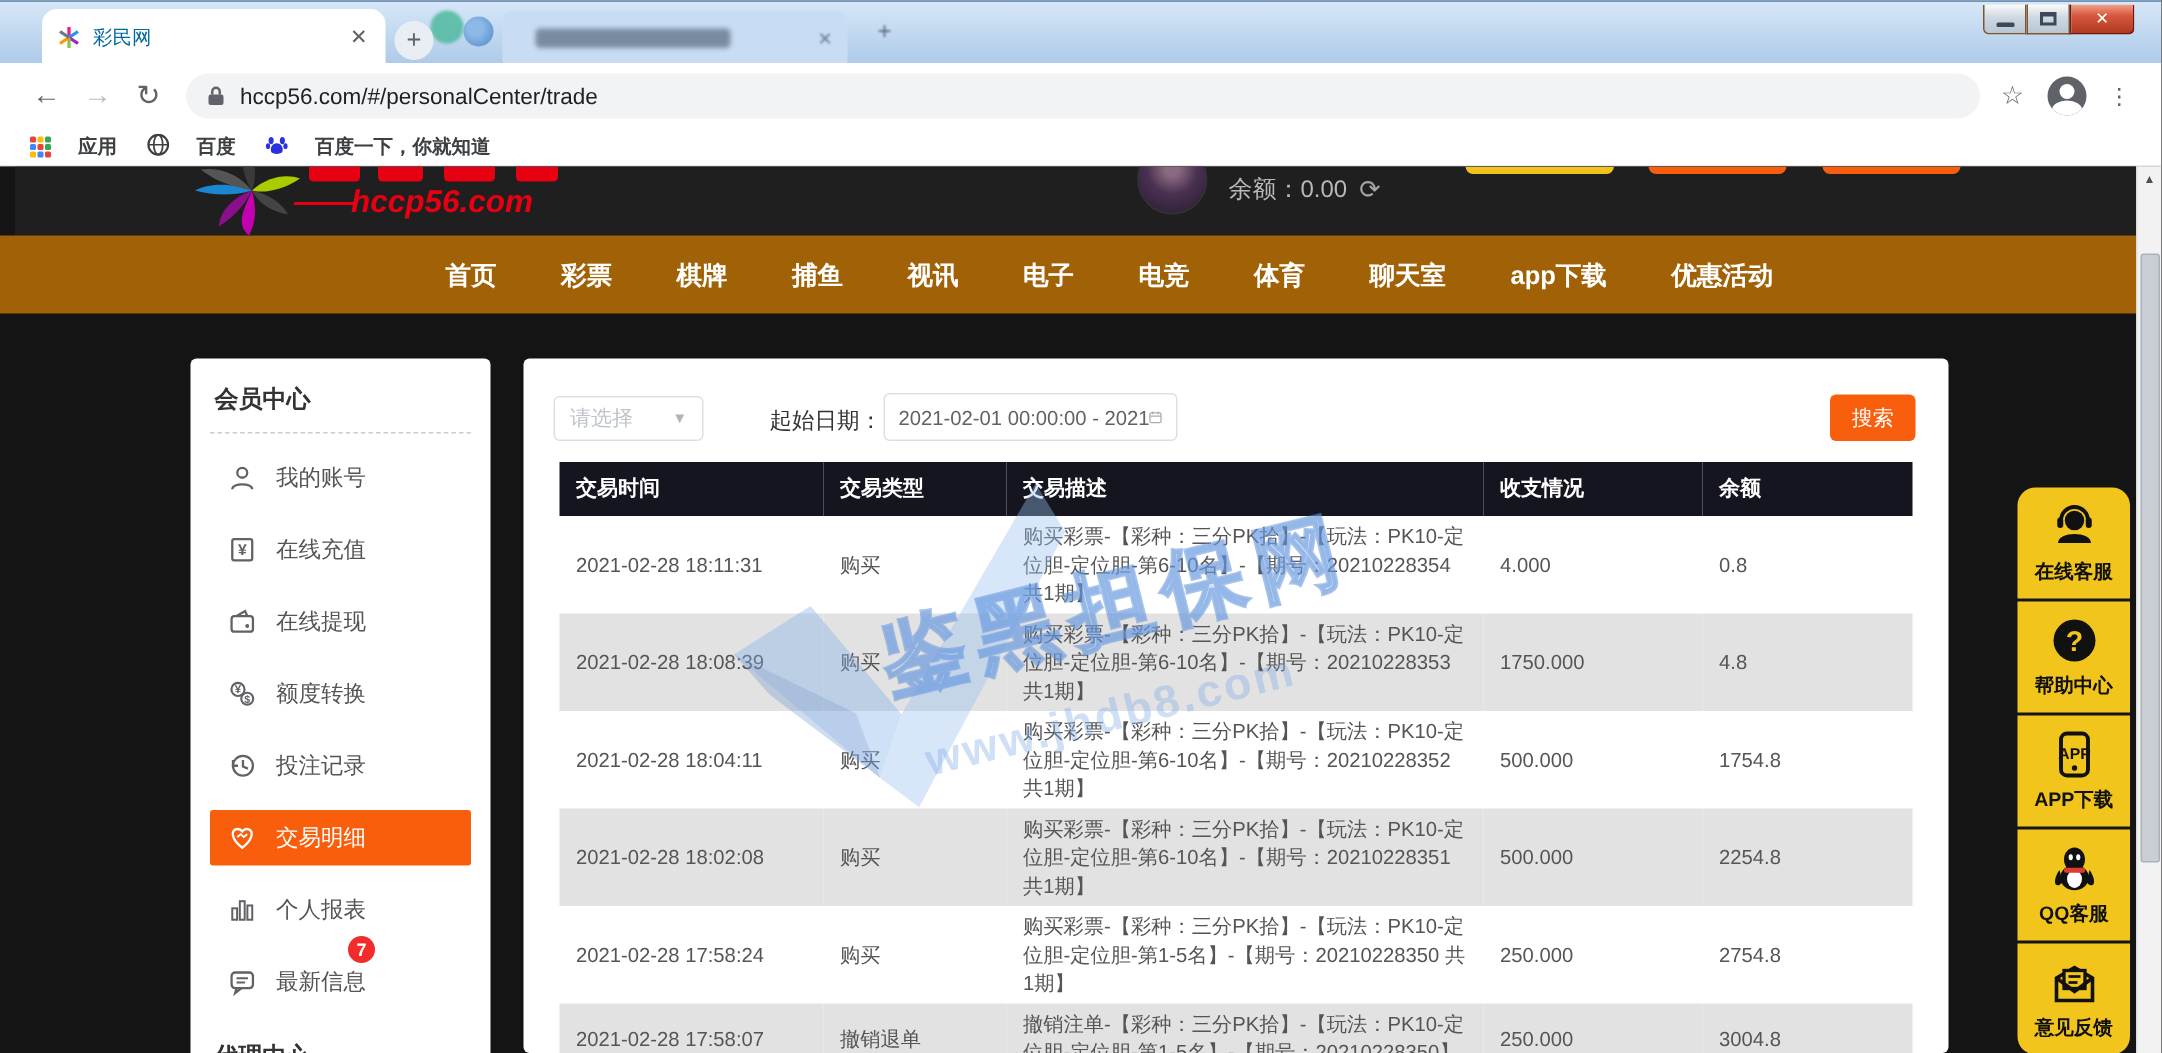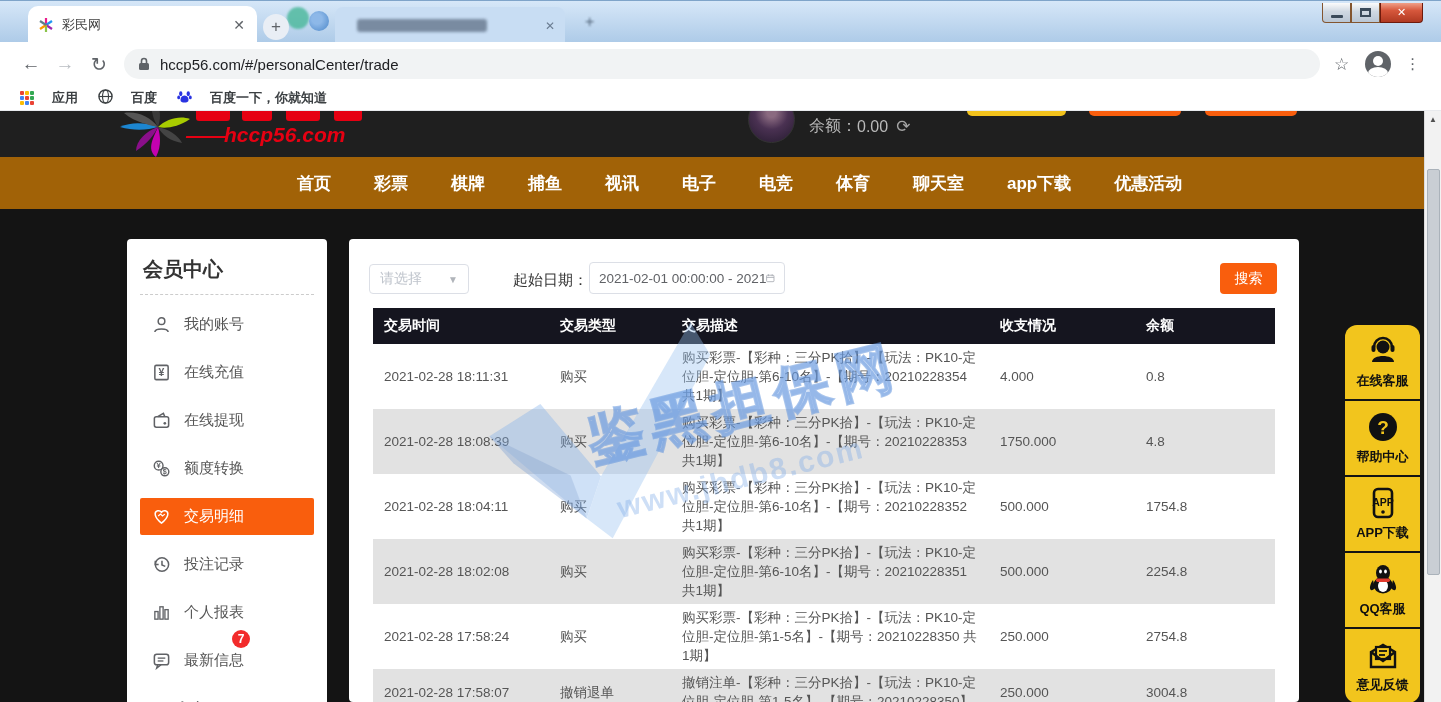--- a/index.html
+++ b/index.html
@@ -23,21 +23,21 @@
     background:linear-gradient(#fbfbfb,#cfd8e2 45%,#b9c6d4); display:flex; align-items:center; justify-content:center;
     font-size:11px; color:#333; }
   .win-btn.min { border-radius:0 0 0 4px; }
   .win-btn.close { width:43px; background:linear-gradient(#f0a088,#d6573c 40%,#b03a22); color:#fff; border-radius:0 0 4px 0; border-color:#6e1a0c; font-weight:bold; }
   .win-glyph { display:block; }
   .min-glyph { width:12px; height:3px; background:#3a4a5a; border-radius:1px; margin-top:8px; }
   .max-glyph { width:11px; height:9px; border:2px solid #3a4a5a; border-top-width:3px; background:transparent; }
 
   .tab-active { position:absolute; left:28px; top:5px; width:229px; height:37px; background:#fff; border-radius:10px 10px 0 0;
     display:flex; align-items:center; padding:0 10px; }
-  .tab-title { font-size:13px; color:#404040; flex:1; margin-left:8px; white-space:nowrap; overflow:hidden; }
+  .tab-title { font-size:13px; color:#0369a1; flex:1; margin-left:8px; white-space:nowrap; overflow:hidden; }
   .tab-close { font-size:14px; color:#5f6368; padding:0 2px; }
   .newtab-btn { position:absolute; left:263px; top:13px; width:26px; height:26px; border-radius:50%; background:#e9eef5;
     display:flex; align-items:center; justify-content:center; font-size:17px; color:#5f6368; }
 
   .toolbar { position:absolute; left:0; top:42px; width:1441px; height:44px; background:#fff; display:flex; align-items:center; }
   .nav-ico { font-size:19px; color:#5f6368; width:34px; text-align:center; }
   .nav-ico.dis { color:#b8bcc1; }
   .omnibox { margin-left:8px; width:1196px; height:30px; background:#f1f3f4; border-radius:15px; display:flex; align-items:center; padding:0 14px; }
   .omni-url { font-size:15px; color:#202124; margin-left:10px; }
   .star-ico { font-size:17px; color:#5f6368; margin-left:14px; }
@@ -48,37 +48,37 @@
 
   .bookmarks { position:absolute; left:0; top:86px; width:1441px; height:25px; background:#fff; display:flex; align-items:center; border-bottom:1px solid #e8eaed; }
   .bm-item { display:flex; align-items:center; margin-left:20px; font-size:13px; color:#3c4043; }
   .bm-item .bm-label { margin-left:18px;font-weight:bold; }
   .apps-grid { display:grid; grid-template-columns:repeat(3,4px); grid-gap:1px; }
   .apps-grid i { width:4px; height:4px; border-radius:1px; display:block; }
 
   
   .page { position:absolute; left:0; top:111px; width:1424px; height:591px; background:#141414; overflow:hidden; }
 
-  .banner { position:absolute; left:0; top:0; width:1424px; height:46px; background:#1f1f1f; overflow:hidden; }
+  .banner { position:absolute; left:10px; top:0; width:1424px; height:46px; background:#1f1f1f; overflow:hidden; }
   .logo-burst { position:absolute; left:112px; top:-10px; }
   .logo-cut { position:absolute; top:0; height:10px; background:#e60012; border-radius:0 0 3px 3px; }
   .logo-domain { position:absolute; left:186px; top:12px; color:#e60012; font-size:21px; font-weight:bold; font-style:italic; white-space:nowrap; }
   .logo-dash { letter-spacing:-2px; }
   .hdr-avatar { position:absolute; left:748px; top:-15px; width:47px; height:47px; border-radius:50%;
     background:radial-gradient(circle at 50% 35%, #8a6a80 12%, #4a3152 45%, #241a2e); border:1px solid #333; }
   .balance { position:absolute; left:809px; top:5px; color:#b9b9b9; font-size:16px; display:flex; align-items:center; }
   .refresh-ico { margin-left:8px; font-size:17px; color:#a5a5a5; }
   .cut-btn { position:absolute; top:0; height:5px; border-radius:0 0 10px 10px; }
 
   .mainnav { position:absolute; left:0; top:46px; width:1424px; height:52px; background:#a16207; display:flex; align-items:center; }
   .mainnav .nav-item { color:#fff; font-size:17px; font-weight:bold; margin-right:43px; white-space:nowrap; }
   .mainnav .nav-item:first-child { margin-left:297px; }
 
   .sidebar-card { position:absolute; left:127px; top:128px; width:200px; height:463px; background:#fff; border-radius:4px 4px 0 0; }
-  .sb-title { font-size:20px; font-weight:bold; color:#333; padding:17px 16px 0 16px; }
+  .sb-title { font-size:16px; font-weight:bold; color:#333; padding:17px 16px 0 16px; }
   .sb-divider { border-top:1px dashed #ccc; margin:11px 13px 0 13px; }
   .sb-item { position:relative; display:flex; align-items:center; height:37px; margin:11px 13px 0 13px; padding-left:12px; color:#555; font-size:15px; border-radius:2px; }
   .sb-item svg { margin-right:13px; flex:0 0 auto; }
   .sb-item.active { background:#f95e0d; color:#fff; }
   .sb-badge { position:absolute; left:92px; top:-12px; min-width:18px; height:18px; border-radius:9px; background:#f22b2b; color:#fff;
     font-size:12px; font-weight:bold; display:flex; align-items:center; justify-content:center; padding:0 4px; }
   .sb-footer { font-size:16px; font-weight:bold; color:#333; padding:21px 0 0 16px; }
 
   .main-card { position:absolute; left:349px; top:128px; width:950px; height:463px; background:#fff; border-radius:4px; overflow:hidden; }
   .filter-row { position:relative; height:64px; }
@@ -290,38 +290,38 @@
             <span style="display:flex">
               <svg width="19" height="19" viewBox="0 0 20 20">
                 <circle cx="7" cy="7" r="4.6" fill="none" stroke="#606266" stroke-width="1.5"></circle>
                 <text x="7" y="9.8" font-size="8" font-weight="bold" fill="#606266" text-anchor="middle">¥</text>
                 <circle cx="13.5" cy="13.5" r="4.2" fill="none" stroke="#606266" stroke-width="1.5"></circle>
                 <text x="13.5" y="16.2" font-size="7.5" font-weight="bold" fill="#606266" text-anchor="middle">$</text>
               </svg>
             </span>
             <span>额度转换</span>
           </div>
-          <div class="sb-item active">
-            <span style="display:flex">
-              <svg width="19" height="19" viewBox="0 0 20 20">
-                <path d="M10 17 C2 11 2 5 6 4 C8.4 3.4 10 5.5 10 5.5 C10 5.5 11.6 3.4 14 4 C18 5 18 11 10 17Z" fill="none" stroke="#fff" stroke-width="1.6"></path>
-                <path d="M6.5 9.5 L9 7.5 L11 9.5 L13.5 7.5" fill="none" stroke="#fff" stroke-width="1.3"></path>
-              </svg>
-            </span>
-            <span>交易明细</span>
-          </div>
           <div class="sb-item">
             <span style="display:flex">
               <svg width="19" height="19" viewBox="0 0 20 20">
                 <circle cx="10.5" cy="10" r="7" fill="none" stroke="#606266" stroke-width="1.6"></circle>
                 <path d="M3.5 6 L3.5 10 L7 10" fill="none" stroke="#606266" stroke-width="1.6"></path>
                 <path d="M10.5 6 L10.5 10.5 L14 12" fill="none" stroke="#606266" stroke-width="1.6"></path>
               </svg>
             </span>
             <span>投注记录</span>
+          </div>
+          <div class="sb-item active">
+            <span style="display:flex">
+              <svg width="19" height="19" viewBox="0 0 20 20">
+                <path d="M10 17 C2 11 2 5 6 4 C8.4 3.4 10 5.5 10 5.5 C10 5.5 11.6 3.4 14 4 C18 5 18 11 10 17Z" fill="none" stroke="#fff" stroke-width="1.6"></path>
+                <path d="M6.5 9.5 L9 7.5 L11 9.5 L13.5 7.5" fill="none" stroke="#fff" stroke-width="1.3"></path>
+              </svg>
+            </span>
+            <span>交易明细</span>
           </div>
           <div class="sb-item">
             <span style="display:flex">
               <svg width="19" height="19" viewBox="0 0 20 20">
                 <rect x="3" y="9" width="3.4" height="8" fill="none" stroke="#606266" stroke-width="1.4"></rect>
                 <rect x="8.3" y="4" width="3.4" height="13" fill="none" stroke="#606266" stroke-width="1.4"></rect>
                 <rect x="13.6" y="7" width="3.4" height="10" fill="none" stroke="#606266" stroke-width="1.4"></rect>
               </svg>
             </span>
             <span>个人报表</span>

